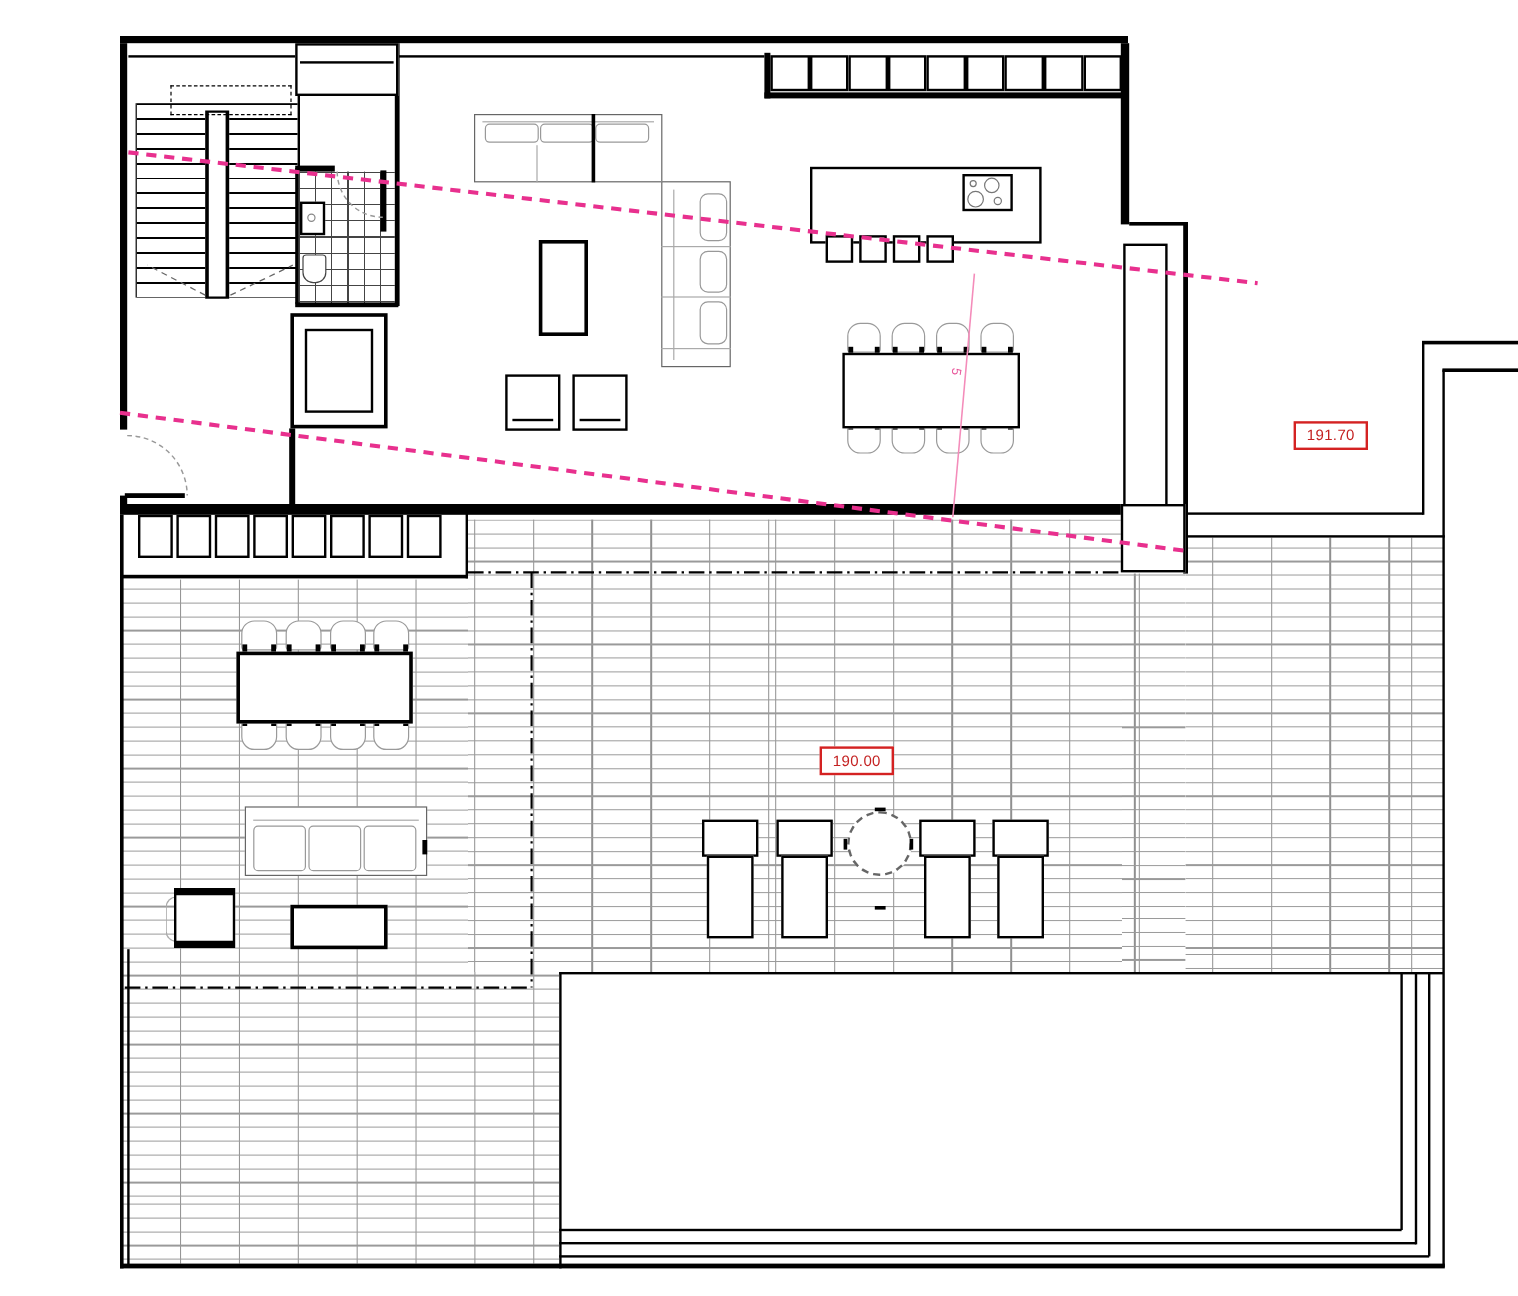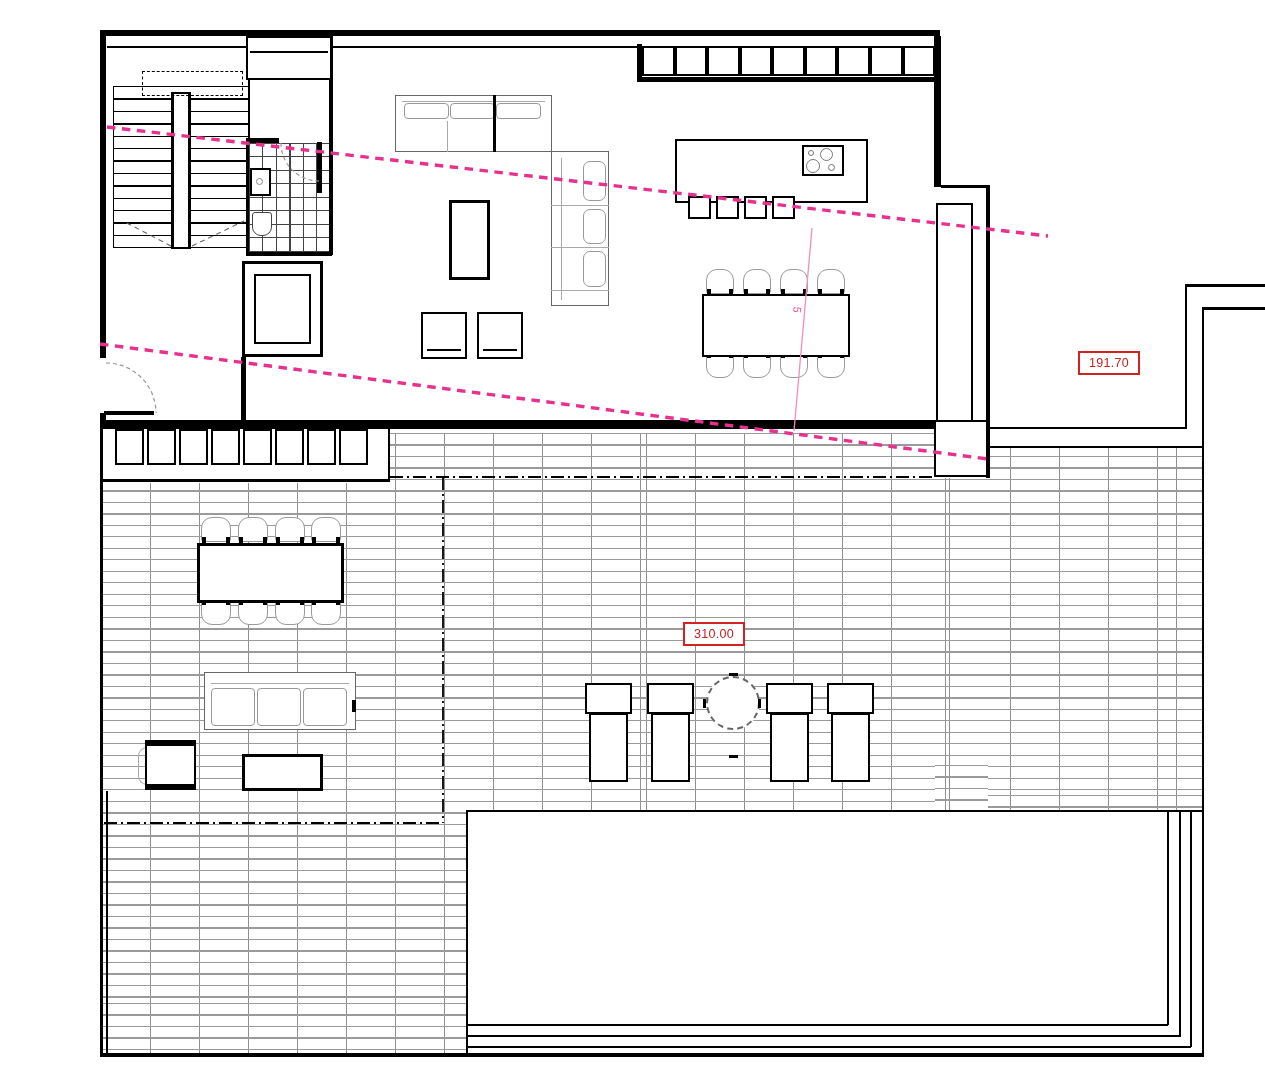--- a/index.html
+++ b/index.html
@@ -210,16 +210,16 @@
     <path d="M107,127 L1048,236" stroke="#e8308e" stroke-width="3.4" fill="none" stroke-dasharray="8.5 6.5"></path>
     <path d="M100,344 L988,459" stroke="#e8308e" stroke-width="3.4" fill="none" stroke-dasharray="8.5 6.5"></path>
     <path d="M812,228 L794,431" stroke="#f48cba" stroke-width="1.3" fill="none"></path>
     <text x="794" y="306" transform="rotate(100 794 306)" fill="#e8559a" font-size="11" font-family="Liberation Sans, sans-serif">5</text>
   </svg>
 
   <div class="elev" style="left:1078px;top:351px;">
     <span>191.70</span>
   </div>
   <div class="elev" style="left:683px;top:622px;">
-    <span>310.00</span>
+    <span>190.00</span>
   </div>
 
 </div>
 
 </body></html>

